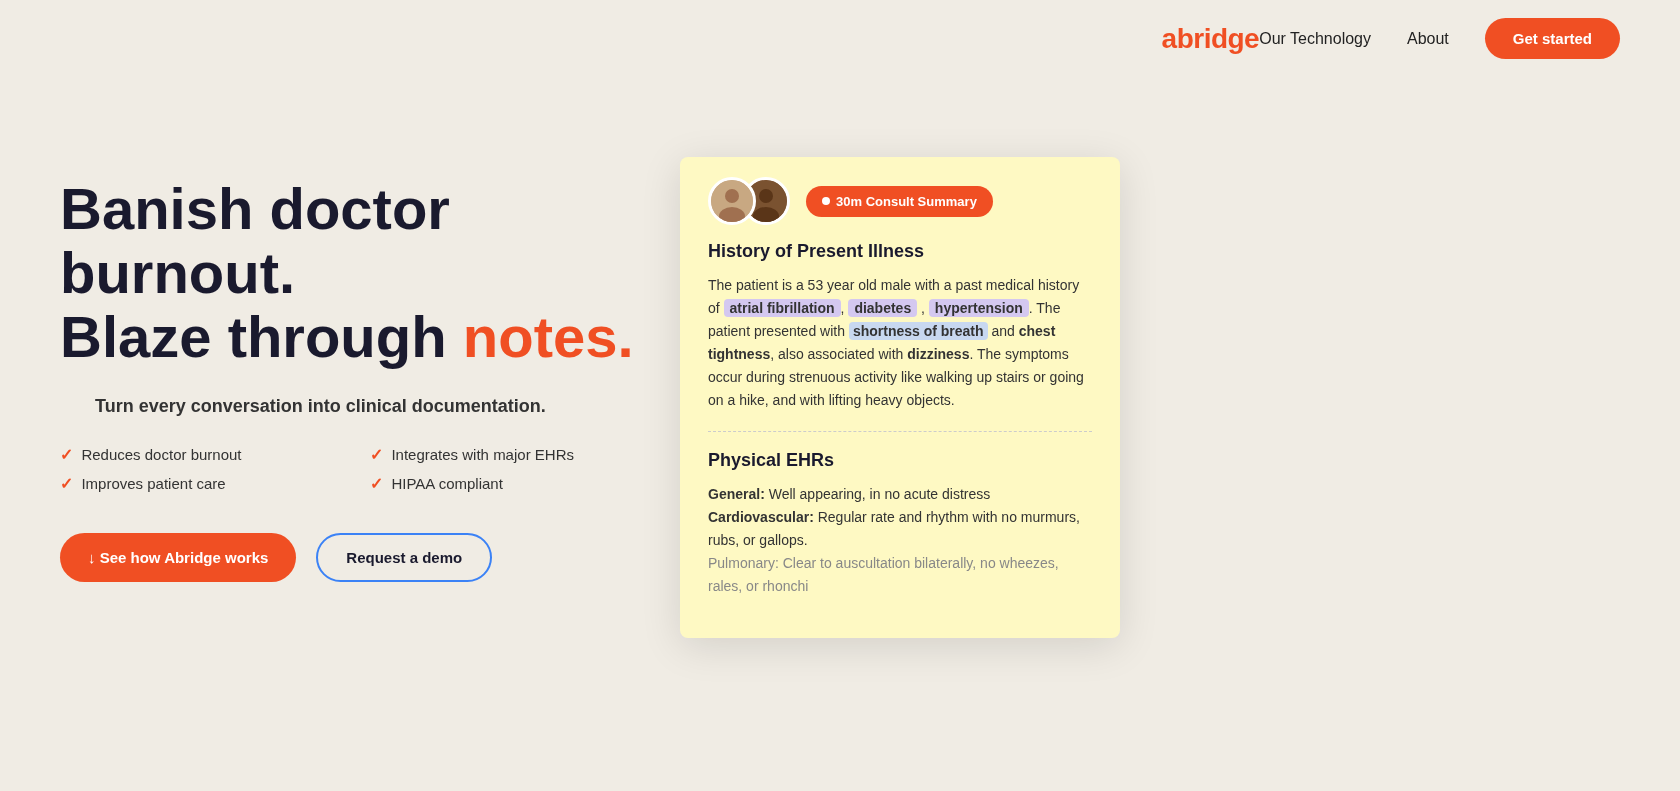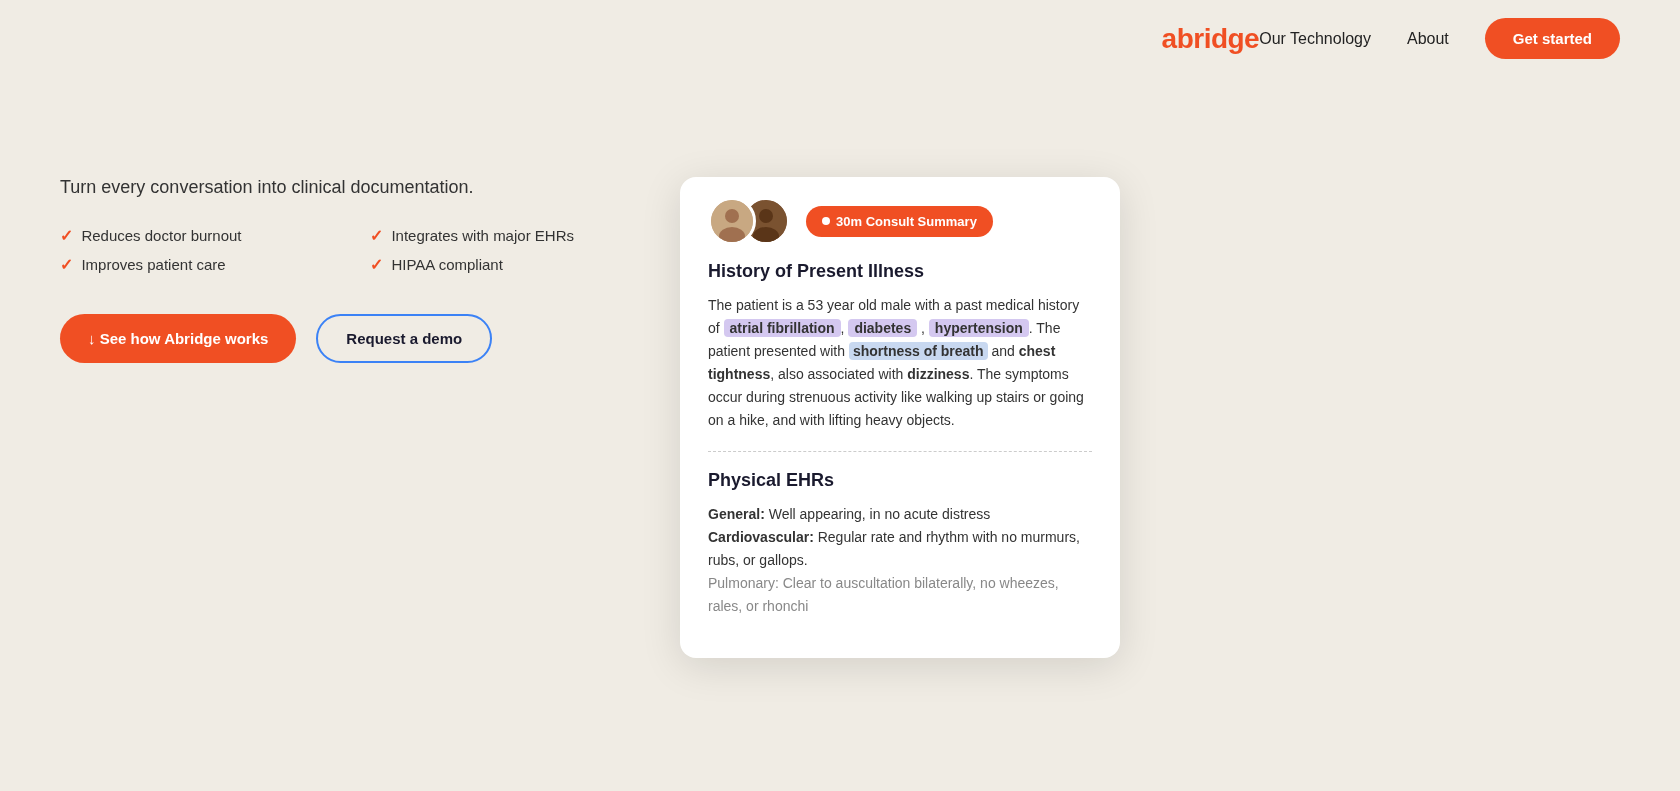--- a/index.html
+++ b/index.html
@@ -66,21 +66,22 @@
       line-height: 1.1;
       margin-bottom: 28px;
     }
     .hero-heading .highlight {
       color: #f04f23;
     }
     .hero-subtitle {
       font-size: 18px;
       color: #333;
       margin-bottom: 28px;
-      font-weight: 400;
+      font-weight: 700;
+      margin-left: 35px;
     }
     .features {
       display: grid;
       grid-template-columns: 1fr 1fr;
       gap: 10px 40px;
       margin-bottom: 40px;
     }
     .feature-item {
       display: flex;
       align-items: center;
@@ -123,26 +124,25 @@
     }
 
     
     .hero-right {
       flex: 1;
       max-width: 440px;
       position: relative;
       padding-top: 20px;
     }
     .consult-card {
-      background: #ffffff;
-      border-radius: 16px;
+      background: #fef9c3;
+      border-radius: 8px;
       box-shadow: 0 8px 40px rgba(0,0,0,0.12);
       overflow: hidden;
       position: relative;
-      margin-top: 20px;
     }
     .card-header {
       display: flex;
       align-items: center;
       padding: 20px 28px 16px 28px;
       gap: 0;
     }
     .avatar-group {
       display: flex;
       position: relative;
@@ -232,20 +232,24 @@
   <span class="logo">abridge</span>
   <div class="nav-links">
     <a class="nav-link" href="#">Our Technology</a>
     <a class="nav-link" href="#">About</a>
     <button class="btn-get-started">Get started</button>
   </div>
 </nav>
 
 <div class="hero">
   <div class="hero-left">
+    <h1 class="hero-heading">
+      <span>Banish doctor burnout.</span><br>
+      <span>Blaze through </span><span class="highlight">notes.</span>
+    </h1>
     <p class="hero-subtitle">Turn every conversation into clinical documentation.</p>
     <div class="features">
       <div class="feature-item">
         <span class="check-icon">✓</span>
         <span>Reduces doctor burnout</span>
       </div>
       <div class="feature-item">
         <span class="check-icon">✓</span>
         <span>Integrates with major EHRs</span>
       </div>

